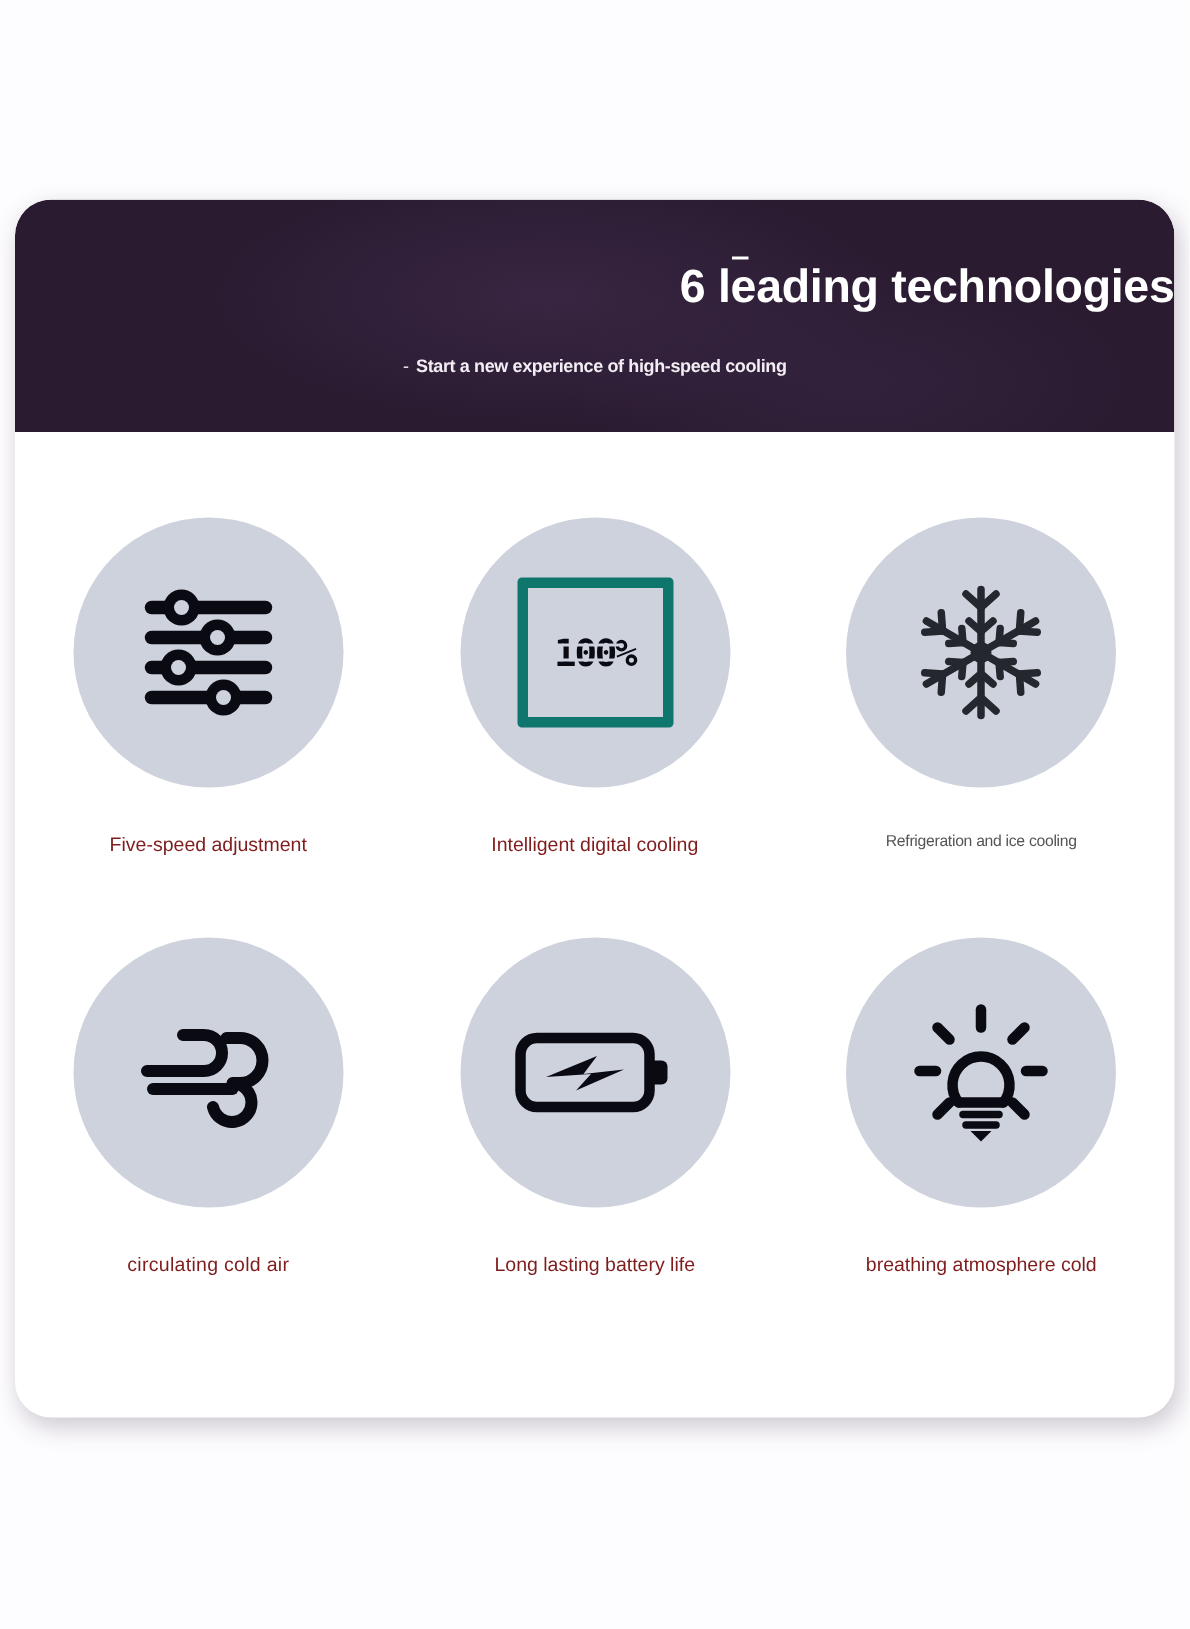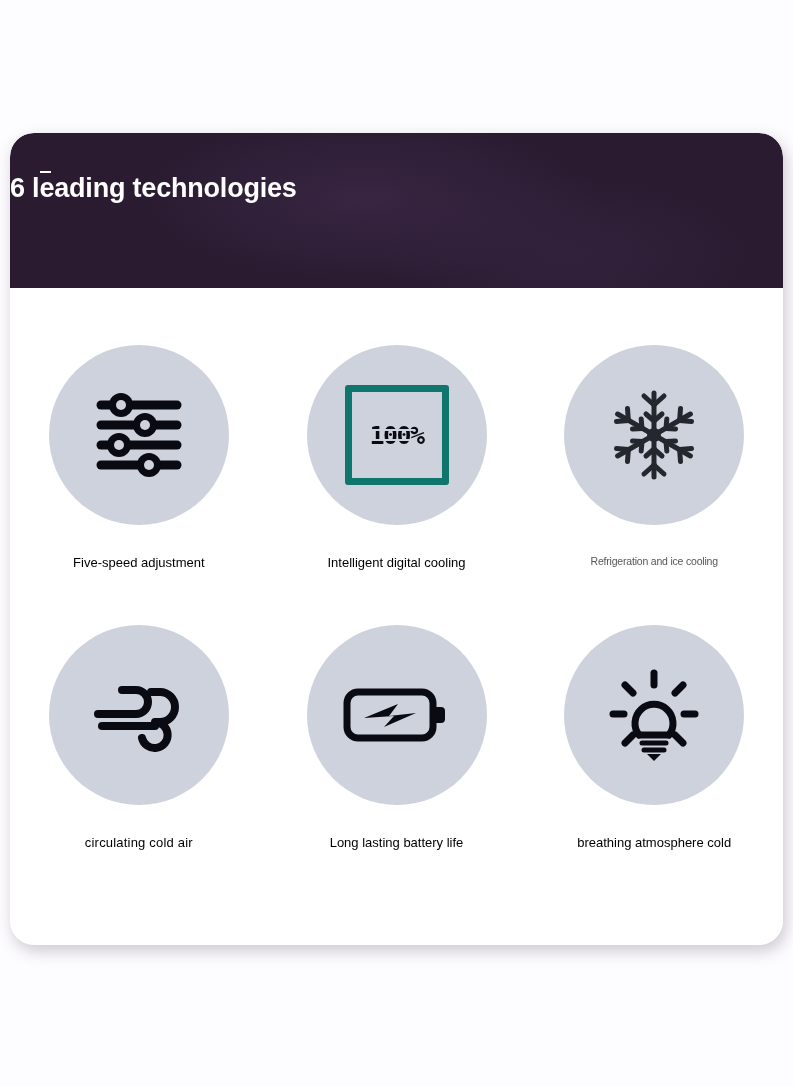--- a/index.html
+++ b/index.html
@@ -39,23 +39,23 @@
     background-image:
       radial-gradient(ellipse 320px 120px at 46% 42%, rgba(68,46,80,0.55), rgba(42,27,49,0) 72%),
       radial-gradient(ellipse 260px 110px at 72% 78%, rgba(58,40,70,0.5), rgba(42,27,49,0) 75%);
     border-radius: 24px 24px 0 0;
   }
   #banner-title {
     position: absolute;
     left: 0;
     top: 40px;
     width: 773px;
-    text-align: left;
+    text-align: right;
     color: #ffffff;
-    font-size: 27px;
+    font-size: 31px;
     font-weight: bold;
     letter-spacing: -0.2px;
     white-space: nowrap;
   }
   #banner-title .macron {
     position: relative;
   }
   #banner-title .macron::after {
     content: "";
     position: absolute;
@@ -108,21 +108,21 @@
     width: 180px;
     height: 180px;
     border-radius: 50%;
     background: #ced2dc;
     display: flex;
     align-items: center;
     justify-content: center;
   }
   .feature-label {
     margin-top: 30px;
-    color: #000000;
+    color: #7f1d1d;
     font-size: 13px;
     text-align: center;
     white-space: nowrap;
   }
   .feature-label.small {
     font-size: 10.5px;
     color: #555555;
     letter-spacing: -0.2px;
   }
   .feature-label.wide {
@@ -162,20 +162,21 @@
 
   svg { display: block; }
 </style>
 </head>
 <body>
 
 <div id="card">
 
   <div id="banner">
     <div id="banner-title"><span>6 l</span><span class="macron">e</span><span>ading technologies</span></div>
+    <div id="banner-subtitle"><span class="dash">-</span><span>Start a new experience of high-speed cooling</span></div>
   </div>
 
   <div id="grid">
 
     <div class="feature-row">
 
       <div class="feature-cell">
         <div class="icon-circle">
           <span>
             <svg width="100" height="100" viewBox="0 0 100 100">

